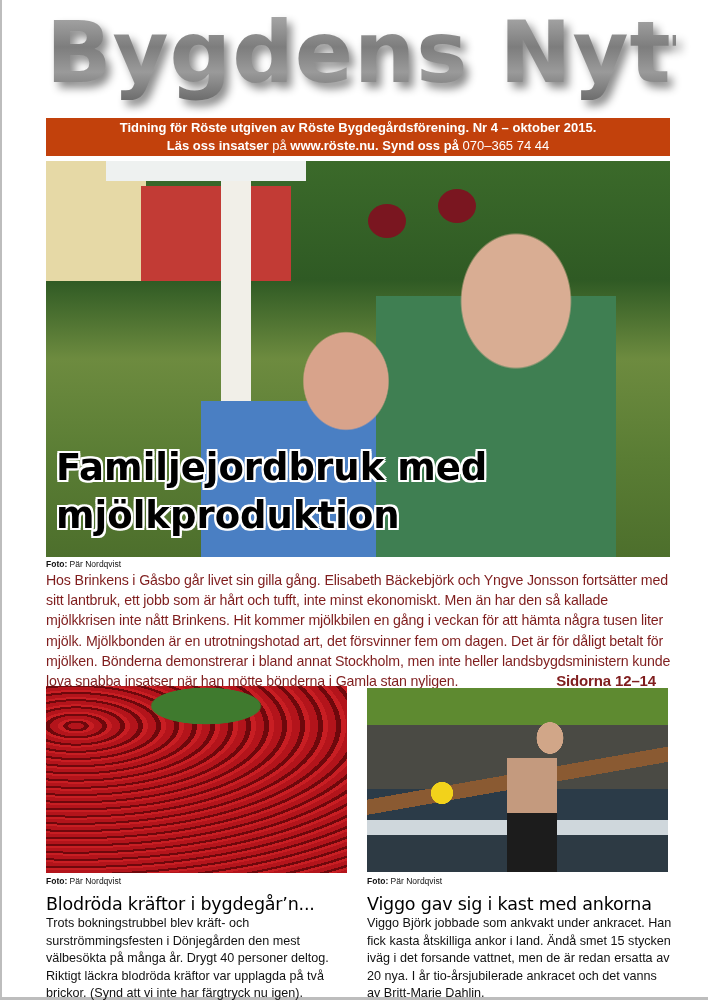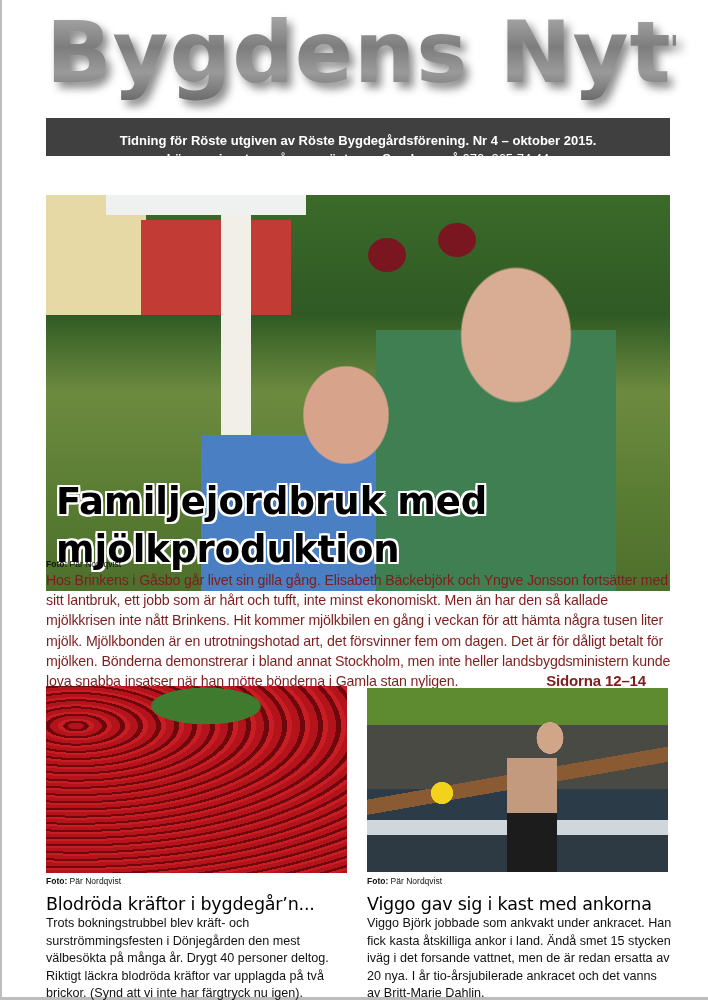--- a/index.html
+++ b/index.html
@@ -14,50 +14,50 @@
   .masthead-title { font-family: "DejaVu Sans", sans-serif; font-weight: bold;
                     font-size: 86px; line-height: 100px; letter-spacing: 1px;
                     color: #8a8a8a;
                     background: linear-gradient(180deg, #b8b8b8 0%, #7d7d7d 45%, #9a9a9a 70%, #6a6a6a 100%);
                     -webkit-background-clip: text; background-clip: text;
                     -webkit-text-fill-color: transparent;
                     text-shadow: none;
                     filter: drop-shadow(5px 6px 4px rgba(0,0,0,0.45)); white-space: nowrap; }
 
   .banner { position: absolute; left: 44px; top: 118px; width: 624px; height: 38px;
-            background: #404040; color: #fff; text-align: center; font-weight: bold;
-            font-size: 13px; line-height: 18px; padding-top: 14px; box-sizing: border-box; }
+            background: #c2410c; color: #fff; text-align: center; font-weight: bold;
+            font-size: 13px; line-height: 18px; padding-top: 1px; box-sizing: border-box; }
   .banner .light { font-weight: normal; }
 
   
   .photo { position: absolute; overflow: hidden; }
   .main-photo { left: 44px; top: 161px; width: 624px; height: 396px;
     background:
       radial-gradient(ellipse 90px 110px at 470px 140px, #d9ad93 0 60%, transparent 62%),
       radial-gradient(ellipse 70px 80px at 300px 220px, #d8a38b 0 60%, transparent 62%),
       linear-gradient(180deg, transparent 0 135px, #3f7f52 135px) 330px 0 / 240px 100% no-repeat,
       linear-gradient(180deg, transparent 0 240px, #4a7fc3 240px) 155px 0 / 190px 100% no-repeat,
       linear-gradient(90deg, transparent 175px, #f1efe8 175px 205px, transparent 205px),
       linear-gradient(180deg, #c23b35 0 0) 95px 25px / 150px 95px no-repeat,
       linear-gradient(180deg, #e6d9a6 0 0) 0 0 / 100px 120px no-repeat,
-      linear-gradient(180deg, #3b6a2a 0%, #2f5a24 30%, #6d8b3f 50%, #5a7d34 75%, #4d6f2c 100%); margin-top: 34px; }
+      linear-gradient(180deg, #3b6a2a 0%, #2f5a24 30%, #6d8b3f 50%, #5a7d34 75%, #4d6f2c 100%); }
   .main-photo .sky { position:absolute; left:60px; top:0; width:200px; height:20px; background:#eef1f0; }
   .main-photo .earmuff { position:absolute; width:38px; height:34px; border-radius:50%; background:#7a1620; }
   .main-photo .headline { position: absolute; left: 10px; top: 283px; width: 600px;
     font-family: "DejaVu Sans", sans-serif; font-weight: bold; font-size: 37px; line-height: 48px;
     color: #000; letter-spacing: 0px;
     text-shadow: -2px -2px 0 #fff, 2px -2px 0 #fff, -2px 2px 0 #fff, 2px 2px 0 #fff,
                  0 -2px 0 #fff, 0 2px 0 #fff, -2px 0 0 #fff, 2px 0 0 #fff; }
 
   .credit { position: absolute; font-size: 8.5px; line-height: 10px; color: #111; }
   .credit b { font-weight: bold; margin-top: 40px; }
 
   .lead { position: absolute; left: 44px; top: 570px; width: 628px; font-size: 14.2px;
           line-height: 20.2px; color: #7f1d1d; letter-spacing: -0.15px; }
-  .pages { font-weight: bold; font-size: 15px; float: right; margin-right: 28px; }
+  .pages { font-weight: bold; font-size: 15px; float: right; margin-right: 18px; }
 
   .crayfish-photo { left: 44px; top: 686px; width: 301px; height: 187px;
     background:
       radial-gradient(ellipse 90px 30px at 160px 20px, #3f7a2e 0 60%, transparent 62%),
       repeating-radial-gradient(ellipse 40px 16px at 30px 40px, #b3141b 0 8px, #6e080c 8px 13px, #c81e23 13px 18px),
       #8e0d12; }
   .kid-photo { left: 365px; top: 688px; width: 301px; height: 184px;
     background:
       radial-gradient(ellipse 22px 26px at 183px 50px, #d1a688 0 60%, transparent 62%),
       linear-gradient(180deg, transparent 0 70px, #c49a7e 70px 125px, #1c1c1c 125px) 140px 0 / 50px 100% no-repeat,

